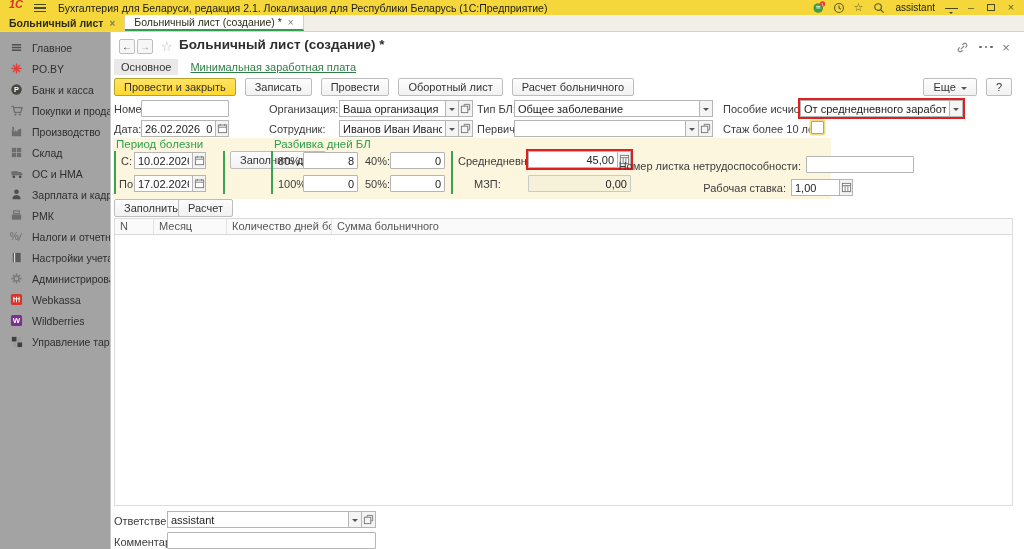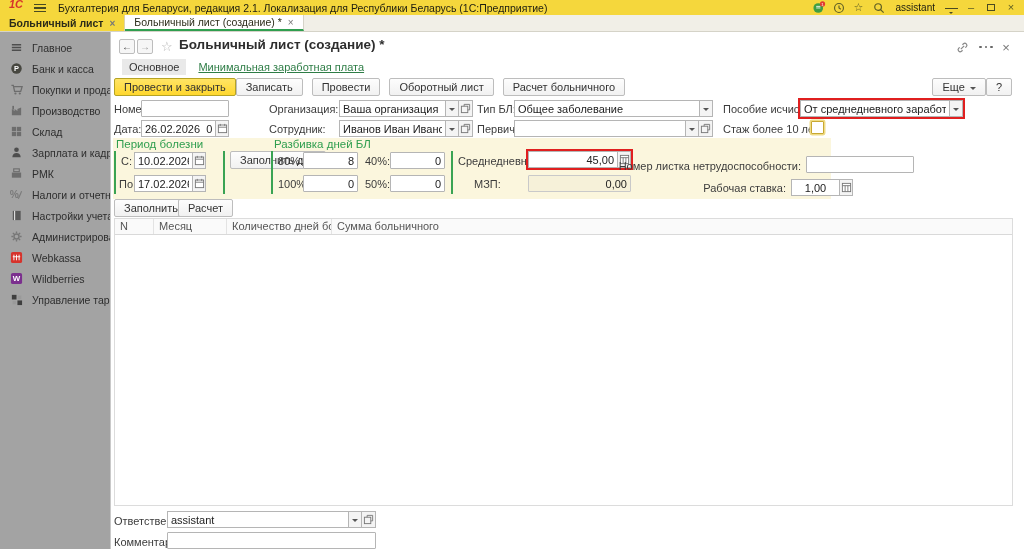--- a/index.html
+++ b/index.html
@@ -43,25 +43,25 @@
   #btn-back { left:8px; top:7px; }
   #btn-fwd  { left:26px; top:7px; color:#999; }
   .fav-star { position:absolute; left:50px; top:7px; color:#b5b5b5; font-size:13px; }
   .form-title { position:absolute; left:68px; top:5px; font-size:13.5px; font-weight:bold; color:#2e2e2e; white-space:nowrap; }
   .hdr-ic { position:absolute; top:8px; width:16px; height:14px; display:flex; align-items:center; justify-content:center; color:#888; }
   #ic-link { right:54px; }
   #ic-dots { right:30px; }
   #ic-close { right:10px; color:#777; font-size:13px; }
   .vdots i { display:block; width:2.5px; height:2.5px; border-radius:50%; background:#666; margin:1.2px auto; }
 
-  .nav-row { position:absolute; left:0; top:26px; height:17px; display:flex; align-items:center;margin-left:8px; }
+  .nav-row { position:absolute; left:0; top:26px; height:17px; display:flex; align-items:center; }
   .nav-chip { margin-left:3px; background:#e9e9e9; padding:2px 7px; color:#333; }
   .nav-link { margin-left:12px; color:#2e7d46; text-decoration:underline; cursor:pointer; }
 
-  .cmdbar { position:absolute; left:0; top:46px; width:100%; height:19px; display:flex; align-items:flex-start; padding:0 12px 0 3px; }
+  .cmdbar { position:absolute; left:0; top:46px; width:100%; height:19px; display:flex; align-items:flex-start; gap:9px; padding:0 12px 0 3px; }
   .btn { height:18px; padding:0 9px; background:linear-gradient(#fdfdfd,#f1f1f1); border:1px solid #bdbdbd; border-radius:2px; font-size:11px; color:#333; display:inline-flex; align-items:center; cursor:default; }
   .btn.primary { background:linear-gradient(#ffe465,#ffd72e); border-color:#b5a325; }
   .btn .dd-caret { margin-left:5px; border:3.2px solid transparent; border-top-color:#555; margin-top:5px; }
   .spacer { flex:1; }
 
   .lbl { position:absolute; white-space:nowrap; color:#3c3c3c; }
   .inp { position:absolute; height:17px; border:1px solid #b5b5b5; background:#fff; font-family:inherit; font-size:11px; padding:0 3px; color:#222; border-radius:1px; }
   .inp.num { text-align:right; }
   .combo { position:absolute; height:17px; display:flex; }
   .combo input { height:100%; border:1px solid #b5b5b5; border-right:none; font-family:inherit; font-size:11px; padding:0 3px; color:#222; flex:1; min-width:0; background:#fff; }
@@ -143,20 +143,28 @@
         <span class="sicon">
           <svg width="13" height="13" viewBox="0 0 14 14">
             <path d="M2 4h10M2 7h10M2 10h10" stroke="#4e4e4e" stroke-width="1.6"></path>
           </svg>
         </span>
         <span class="slabel">Главное</span>
       </div>
       <div class="side-item">
         <span class="sicon">
           <svg width="13" height="13" viewBox="0 0 14 14">
+            <path d="M7 1.5v11M1.5 7h11M3.2 3.2l7.6 7.6M10.8 3.2l-7.6 7.6" stroke="#e23c36" stroke-width="1.4"></path>
+          </svg>
+        </span>
+        <span class="slabel">PO.BY</span>
+      </div>
+      <div class="side-item">
+        <span class="sicon">
+          <svg width="13" height="13" viewBox="0 0 14 14">
             <circle cx="7" cy="7" r="5.6" fill="#474740"></circle>
             <text x="7" y="10" font-size="8" font-weight="bold" fill="#fff" text-anchor="middle" font-family="sans-serif">Р</text>
           </svg>
         </span>
         <span class="slabel">Банк и касса</span>
       </div>
       <div class="side-item">
         <span class="sicon">
           <svg width="14" height="13" viewBox="0 0 14 14">
             <path d="M1 2.5h2l1.4 6.5h6.6l1.5-5H4" fill="none" stroke="#6d6d6d" stroke-width="1.4"></path>
@@ -178,20 +186,31 @@
       <div class="side-item">
         <span class="sicon">
           <svg width="13" height="13" viewBox="0 0 14 14">
             <rect x="2" y="2" width="4.6" height="4.6" fill="#6d6d6d"></rect>
             <rect x="7.4" y="2" width="4.6" height="4.6" fill="#6d6d6d"></rect>
             <rect x="2" y="7.4" width="4.6" height="4.6" fill="#6d6d6d"></rect>
             <rect x="7.4" y="7.4" width="4.6" height="4.6" fill="#6d6d6d"></rect>
           </svg>
         </span>
         <span class="slabel">Склад</span>
+      </div>
+      <div class="side-item">
+        <span class="sicon">
+          <svg width="14" height="13" viewBox="0 0 14 14">
+            <rect x="1" y="4.5" width="7" height="4.5" fill="#6d6d6d"></rect>
+            <path d="M8 5.5h3l2 2V9H8z" fill="#6d6d6d"></path>
+            <circle cx="3.6" cy="10.6" r="1.4" fill="#474747"></circle>
+            <circle cx="10.4" cy="10.6" r="1.4" fill="#474747"></circle>
+          </svg>
+        </span>
+        <span class="slabel">ОС и НМА</span>
       </div>
       <div class="side-item">
         <span class="sicon">
           <svg width="13" height="13" viewBox="0 0 14 14">
             <circle cx="7" cy="4" r="2.5" fill="#4e4e4e"></circle>
             <path d="M2.5 12.2c0-3 2-4.6 4.5-4.6s4.5 1.6 4.5 4.6z" fill="#4e4e4e"></path>
           </svg>
         </span>
         <span class="slabel">Зарплата и кадры</span>
       </div>
@@ -422,21 +441,21 @@
           </span>
       </div>
       <div class="lbl" style="left:345px;top:40px;margin-left:16px;">МЗП:</div>
       <input class="inp num" style="left: 415px; top: 37px; width: 103px; background: rgb(246, 241, 217); border-color: rgb(201, 201, 201);" value="0,00">
     </div>
 
     <div class="lbl" style="left:500px;top:128px;width:190px;text-align:right;">Номер листка нетрудоспособности:</div>
     <input class="inp" style="left: 695px; top: 124px; width: 108px;" value="">
     <div class="lbl" style="left:560px;top:150px;width:115px;text-align:right;">Рабочая ставка:</div>
     <div class="combo" style="left:680px;top:147px;width:62px;">
-      <input class="num" style="text-align: center;" value="1,00">
+      <input class="num" style="text-align: left;" value="1,00">
       <span class="sqbtn ic">
           <svg width="11" height="11" viewBox="0 0 12 12">
             <rect x="1.5" y="1.5" width="9" height="9" fill="#fff" stroke="#777"></rect>
             <path d="M1.5 4h9M4.5 4v6.5M7.5 4v6.5" stroke="#777"></path>
           </svg>
         </span>
     </div>
 
     <button class="btn" style="position:absolute;left:3px;top:167px;">Заполнить</button>
     <button class="btn" style="position:absolute;left:67px;top:167px;">Расчет</button>

